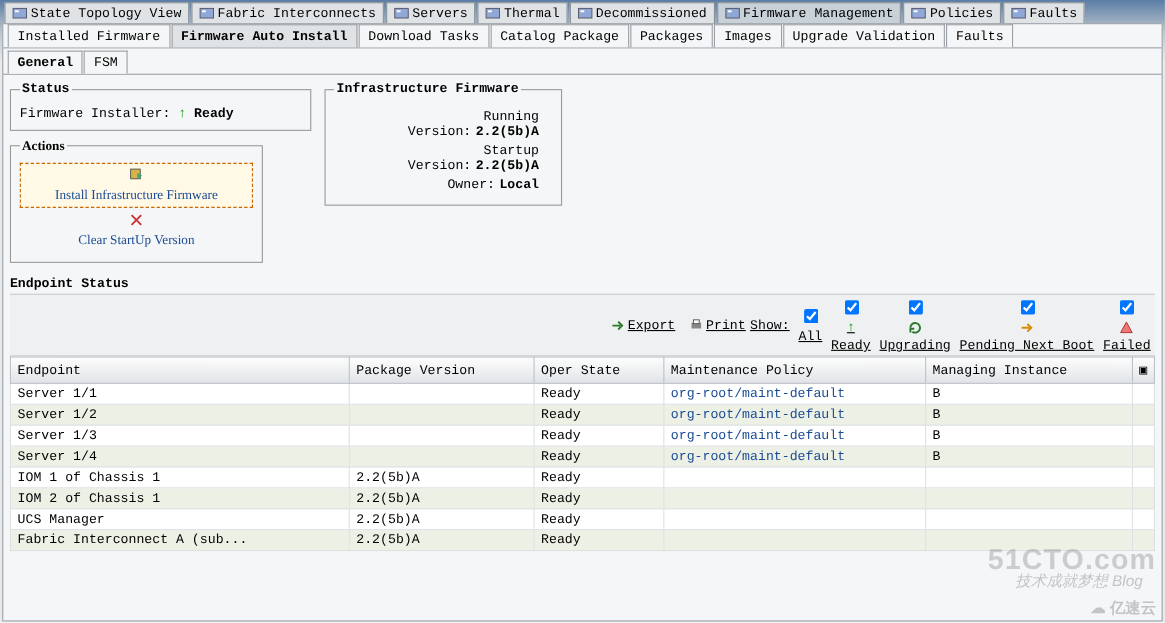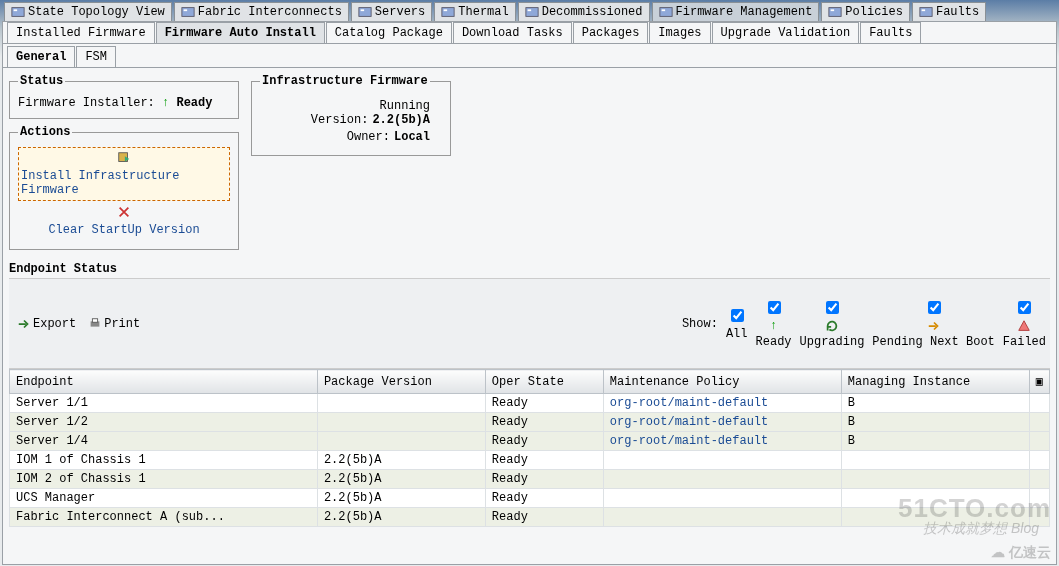--- a/index.html
+++ b/index.html
@@ -51,46 +51,47 @@
   border: 1px solid #9aa0a6;
   height: calc(100% - 22px);
 }
 fieldset {
   border: 1px solid #999;
   margin: 6px;
   padding: 8px;
 }
 legend { font-weight: bold; }
 .top-row { display: flex; align-items: flex-start; }
-.status-box { width: 230px; }
-.infra-box { width: 200px; }
-.actions-box { width: 230px; }
+.status-box { width: 274px; }
+.infra-box { width: 216px; }
+.actions-box { width: 230px; font-family: Liberation Serif, serif; }
 .action-link {
   display: flex;
   align-items: center;
   gap: 4px;
   padding: 3px 2px;
   color: #1a4b94;
   cursor: pointer;
   border: 1px dashed transparent;
   flex-direction: column;
 }
 .action-link.hl { border: 1px dashed #cc6600; background: #fff9e6; }
 .kv { text-align: right; margin: 3px 12px; }
 .kv .val { font-weight: bold; margin-left: 4px; }
 .ep-section { margin: 6px; }
 .ep-title { font-weight: bold; margin-bottom: 2px; }
 .toolbar {
   display: flex;
-  justify-content: space-between;
+  justify-content: flex-end;
   align-items: center;
-  padding: 19px 4px;
+  padding: 2px 4px;
   border-top: 1px solid #ccc;
   border-bottom: 1px solid #ccc;
   background: #eef0f2;
+  text-decoration: underline;
 }
 .tb-left, .tb-right { display: flex; align-items: center; gap: 4px; }
 .tb-btn { display: flex; align-items: center; gap: 2px; padding: 2px 4px; cursor: pointer; }
 .show-item { display: flex; align-items: center; gap: 2px; margin-left: 4px; flex-direction: column; }
 table {
   width: 100%;
   border-collapse: collapse;
   background: #fff;
 }
 th {
@@ -171,22 +172,22 @@
         <rect x="3" y="5" width="4" height="2" fill="#fff"></rect>
       </svg>
       <span>Faults</span>
     </div>
   </div>
 
 <div class="main">
   <div class="sub-tabs" id="sub-tabs">
       <div class="sub-tab">Installed Firmware</div>
       <div class="sub-tab active">Firmware Auto Install</div>
+      <div class="sub-tab">Download Tasks</div>
       <div class="sub-tab">Catalog Package</div>
-      <div class="sub-tab">Download Tasks</div>
       <div class="sub-tab">Packages</div>
       <div class="sub-tab">Images</div>
       <div class="sub-tab">Upgrade Validation</div>
       <div class="sub-tab">Faults</div>
     </div>
   <div class="inner-tabs" id="inner-tabs" style="margin-top:2px;">
       <div class="inner-tab active">General</div>
       <div class="inner-tab">FSM</div>
     </div>
 
@@ -214,20 +215,21 @@
               <path d="M3 3l10 10M13 3L3 13" stroke="#c33" stroke-width="2"></path>
             </svg>
           <span>Clear StartUp Version</span>
         </div>
       </fieldset>
     </div>
 
     <fieldset class="infra-box">
       <legend>Infrastructure Firmware</legend>
       <div class="kv"><span>Running Version:</span><span class="val">2.2(5b)A</span></div>
+      <div class="kv"><span>Startup Version:</span><span class="val">2.2(5b)A</span></div>
       <div class="kv"><span>Owner:</span><span class="val">Local</span></div>
     </fieldset>
   </div>
 
   <div class="ep-section">
     <div class="ep-title">Endpoint Status</div>
     <div class="toolbar">
       <div class="tb-left">
         <div class="tb-btn">
           <svg class="icon" viewBox="0 0 16 16">
@@ -299,20 +301,28 @@
             <td></td>
           </tr>
           <tr class="alt">
             <td>Server 1/2</td>
             <td></td>
             <td>Ready</td>
             <td class="link-cell">org-root/maint-default</td>
             <td>B</td>
             <td></td>
           </tr>
+          <tr>
+            <td>Server 1/3</td>
+            <td></td>
+            <td>Ready</td>
+            <td class="link-cell">org-root/maint-default</td>
+            <td>B</td>
+            <td></td>
+          </tr>
           <tr class="alt">
             <td>Server 1/4</td>
             <td></td>
             <td>Ready</td>
             <td class="link-cell">org-root/maint-default</td>
             <td>B</td>
             <td></td>
           </tr>
           <tr>
             <td>IOM 1 of Chassis 1</td>

